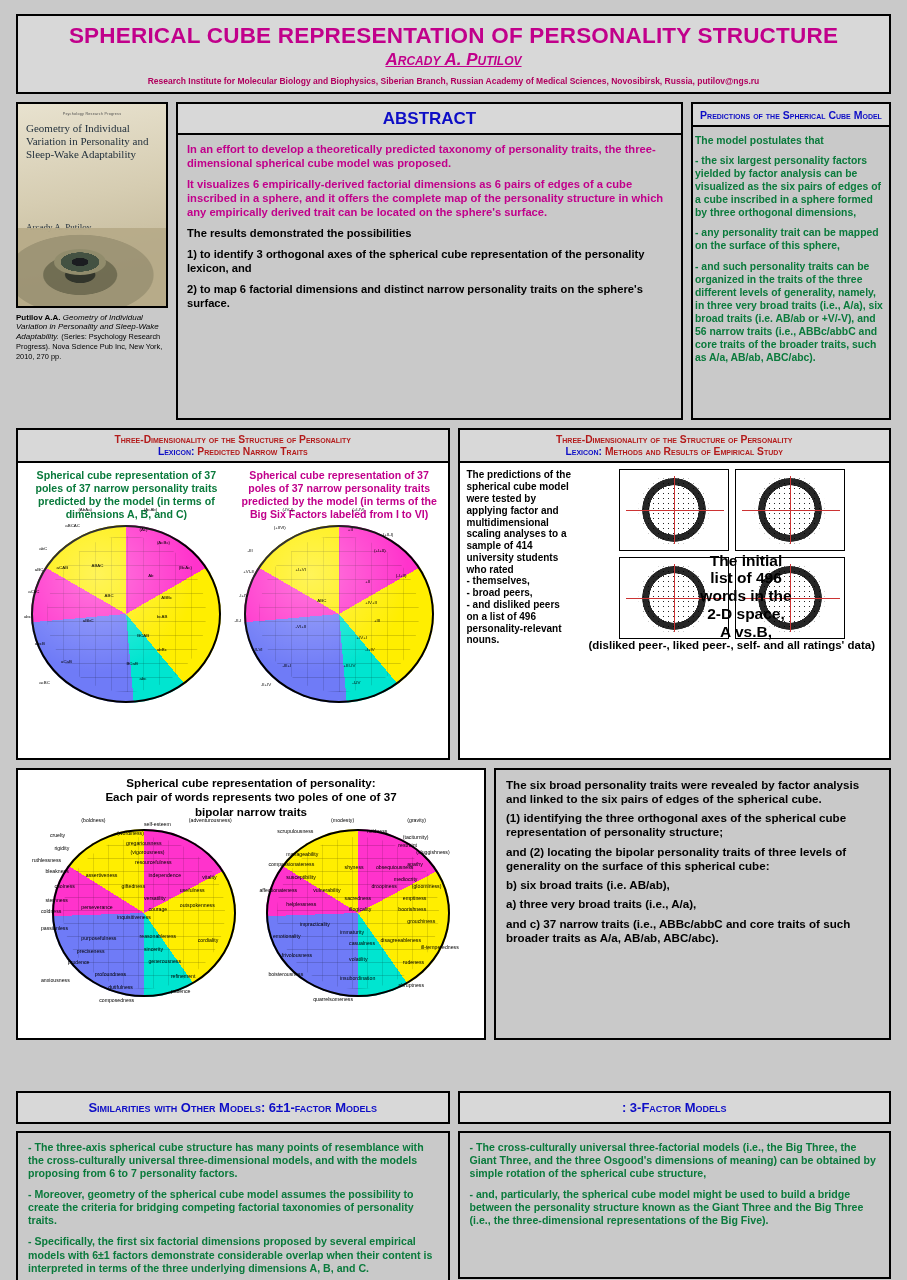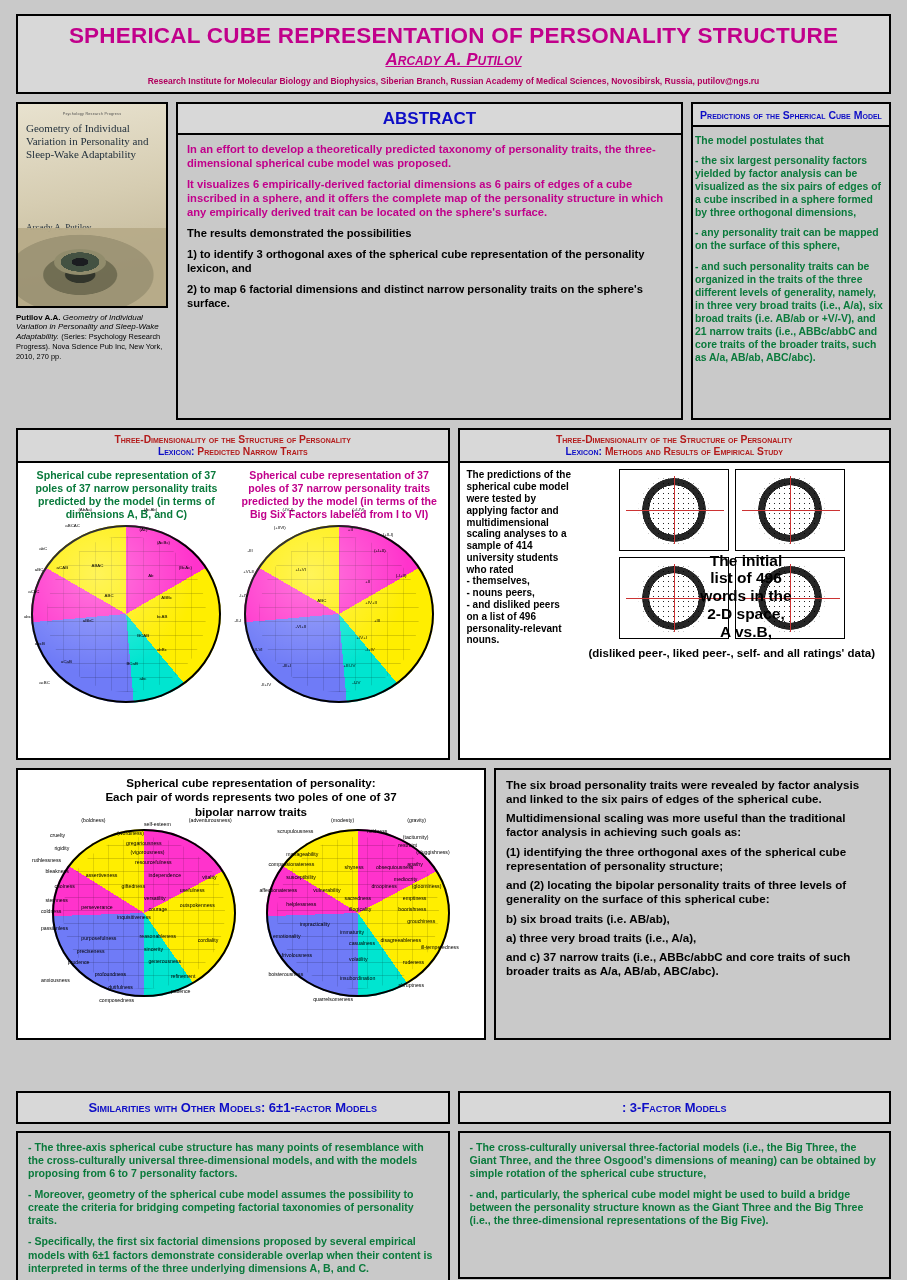--- a/index.html
+++ b/index.html
@@ -380,21 +380,21 @@
         <p class="p-black">2) to map 6 factorial dimensions and distinct narrow personality traits on the sphere's surface.</p>
       </div>
     </div>
 
     <div class="predcol">
       <div class="pred-head">Predictions of the Spherical Cube Model</div>
       <div class="pred-body">
         <p>The model postulates that</p>
         <p>- the six largest personality factors yielded by factor analysis can be visualized as the six pairs of edges of a cube inscribed in a sphere formed by three orthogonal dimensions,</p>
         <p>- any personality trait can be mapped on the surface of this sphere,</p>
-        <p>- and such personality traits can be organized in the traits of the three different levels of generality, namely, in three very broad traits (i.e., A/a), six broad traits (i.e. AB/ab or +V/-V), and 21 narrow traits (i.e., ABBc/abbC and core traits of the broader traits, such as A/a, AB/ab, ABC/abc).</p>
+        <p>- and such personality traits can be organized in the traits of the three different levels of generality, namely, in three very broad traits (i.e., A/a), six broad traits (i.e. AB/ab or +V/-V), and 56 narrow traits (i.e., ABBc/abbC and core traits of the broader traits, such as A/a, AB/ab, ABC/abc).</p>
       </div>
     </div>
   </div>
 
   <div class="row2">
 
     <div class="half">
       <div class="sec-head">
         <div>Three-Dimensionality of the Structure of Personality</div>
         <div>
@@ -479,21 +479,21 @@
           <span class="blue">Lexicon:</span>
           <span>Methods and Results of Empirical Study</span>
         </div>
       </div>
       <div class="sec-body">
         <div style="display:flex;gap:6px;padding:6px 6px 0 7px;">
           <div style="width:108px;">
             <div class="mid-text">The predictions of the spherical cube model were tested by applying factor and multidimensional scaling analyses to a sample of 414 university students</div>
             <div class="mid-text">who rated</div>
             <div class="mid-text">- themselves,</div>
-            <div class="mid-text">- nouns peers,</div>
+            <div class="mid-text">- broad peers,</div>
             <div class="mid-text">- and disliked peers</div>
             <div class="mid-text">on a list of 496 personality-relevant nouns.</div>
           </div>
 
           <div style="flex:1;display:flex;flex-direction:column;align-items:center;">
             <div style="display:flex;gap:4px;align-items:flex-start;">
               <div class="mini-grid" style="width:auto;display:grid;grid-template-columns:110px 110px;gap:6px;">
                 <div class="scatter">
                   <div class="dots"></div>
                     <div class="ring"></div>
@@ -514,21 +514,21 @@
                 </div>
                 <div class="scatter">
                   <div class="dots"></div>
                     <div class="ring"></div>
                   <div class="ax" style="left:50%;top:6px;width:1px;height:68px;"></div>
                   <div class="ax" style="top:50%;left:6px;height:1px;width:98px;"></div>
                 </div>
               </div>
             </div>
             <div class="big-center" style="position:absolute;left:56%;top:30%;width:92px;">The initial list of 496 words in the 2-D space, A vs.B,</div>
-            <div class="big-center" style="margin-top:8px;font-size:11.5px;">(disliked peer-, liked peer-, self- and all ratings' data)</div>
+            <div class="big-center" style="font-size:11.5px;">(disliked peer-, liked peer-, self- and all ratings' data)</div>
           </div>
         </div>
       </div>
     </div>
   </div>
 
   <div class="row3">
     <div class="panel left">
       <div class="words-title">
         <div>Spherical cube representation of personality:</div>
@@ -620,21 +620,20 @@
             <span style="left:68%;top:88%">abruptness</span>
             <span style="left:30%;top:95%">quarrelsomeness</span>
           </div>
         </div>
       </div>
     </div>
 
     <div class="right">
       <div class="res-body">
         <p>The six broad personality traits were revealed by factor analysis and linked to the six pairs of edges of the spherical cube.</p>
-        <p>Multidimensional scaling was more useful than the traditional factor analysis in achieving such goals as:</p>
         <p>(1) identifying the three orthogonal axes of the spherical cube representation of personality structure;</p>
         <p>and (2) locating the bipolar personality traits of three levels of generality on the surface of this spherical cube:</p>
         <p>b) six broad traits (i.e. AB/ab),</p>
         <p>a) three very broad traits (i.e., A/a),</p>
         <p>and c) 37 narrow traits (i.e., ABBc/abbC and core traits of such broader traits as A/a, AB/ab, ABC/abc).</p>
       </div>
     </div>
   </div>
 
   <div class="row4">

